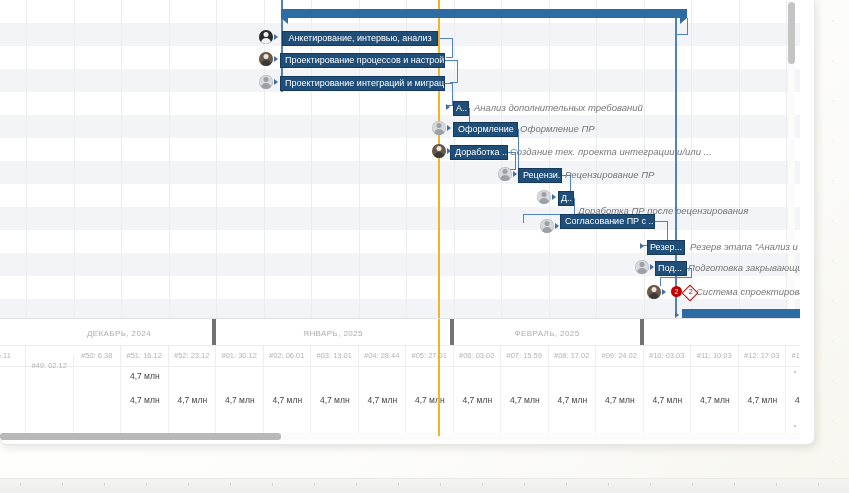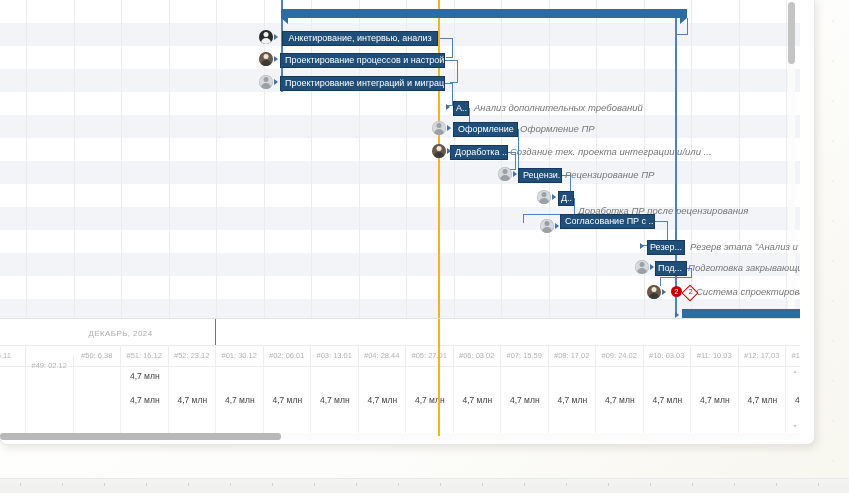--- a/index.html
+++ b/index.html
@@ -122,21 +122,21 @@
   }
 
   
   #timeline{
     position:absolute;left:0;top:318px;width:800px;height:117px;
     background:#ffffff;border-top:1px solid #e2e2e2;overflow:hidden;
   }
   .tl-months{position:absolute;left:0;top:0;height:26px;width:1600px;}
   .tl-month{
     position:absolute;top:0;height:26px;
-    border-right:1px solid #737373;
+    border-right:4px solid #737373;
     font-size:8px;color:#adadad;letter-spacing:.4px;
     text-align:center;line-height:30px;box-sizing:border-box;
   }
   .tl-weeks{position:absolute;left:0;top:26px;height:20px;width:1600px;
     border-top:1px solid #ededed;border-bottom:1px solid #ededed;}
   .tl-week{
     position:absolute;top:0;height:20px;
     border-right:1px solid #ededed;box-sizing:border-box;
     font-size:7.5px;color:#b3b3b3;text-align:center;line-height:20px;
   }
@@ -356,20 +356,22 @@
     <div class="summary" style="left:682px;top:309px;width:118px"></div>
 
     <div id="vscroll">
       <div class="thumb"></div>
     </div>
   </div>
 
   <div id="timeline">
     <div class="tl-months" id="tl-months">
         <div class="tl-month" style="left: 26px; width: 190px;">ДЕКАБРЬ, 2024</div>
+        <div class="tl-month" style="left: 216px; width: 238px;">ЯНВАРЬ, 2025</div>
+        <div class="tl-month" style="left: 454px; width: 190px;">ФЕВРАЛЬ, 2025</div>
       </div>
     <div class="tl-weeks" id="tl-weeks">
         <div class="tl-week" style="left: -21.5px; width: 47.5px;">25.11</div>
         <div class="tl-week" style="left: 26px; width: 47.5px; margin-top: 10px;">#49: 02.12</div>
         <div class="tl-week" style="left: 73.5px; width: 47.5px;">#50: 6.38</div>
         <div class="tl-week" style="left: 121px; width: 47.5px;">#51: 16.12</div>
         <div class="tl-week" style="left: 168.5px; width: 47.5px;">#52: 23.12</div>
         <div class="tl-week" style="left: 216px; width: 47.5px;">#01: 30.12</div>
         <div class="tl-week" style="left: 263.5px; width: 47.5px;">#02: 06.01</div>
         <div class="tl-week" style="left: 311px; width: 47.5px;">#03: 13.01</div>

